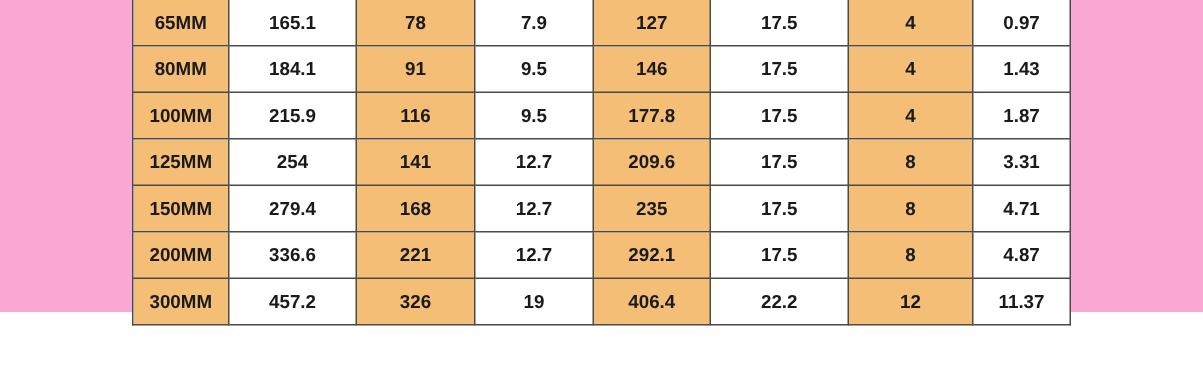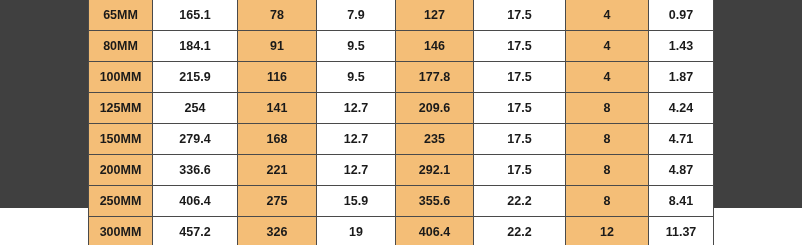--- a/index.html
+++ b/index.html
@@ -11,21 +11,21 @@
     width: 802px;
     height: 245px;
     background: #ffffff;
     font-family: "Liberation Sans", sans-serif;
     overflow: hidden;
   }
   #page {
     position: relative;
     width: 802px;
     height: 208px;
-    background: #404040;
+    background: #f9a8d4;
   }
   #spec-table {
     position: absolute;
     left: 88px;
     top: -1px;
     border-collapse: collapse;
     table-layout: fixed;
     width: 625px;
     background: #ffffff;
   }
@@ -102,21 +102,21 @@
           <td class="c7 fill-white">1.87</td>
         </tr>
         <tr>
           <td class="c0 fill-orange">125MM</td>
           <td class="c1 fill-white">254</td>
           <td class="c2 fill-orange">141</td>
           <td class="c3 fill-white">12.7</td>
           <td class="c4 fill-orange">209.6</td>
           <td class="c5 fill-white">17.5</td>
           <td class="c6 fill-orange">8</td>
-          <td class="c7 fill-white">4.24</td>
+          <td class="c7 fill-white">3.31</td>
         </tr>
         <tr>
           <td class="c0 fill-orange">150MM</td>
           <td class="c1 fill-white">279.4</td>
           <td class="c2 fill-orange">168</td>
           <td class="c3 fill-white">12.7</td>
           <td class="c4 fill-orange">235</td>
           <td class="c5 fill-white">17.5</td>
           <td class="c6 fill-orange">8</td>
           <td class="c7 fill-white">4.71</td>
@@ -125,30 +125,20 @@
           <td class="c0 fill-orange">200MM</td>
           <td class="c1 fill-white">336.6</td>
           <td class="c2 fill-orange">221</td>
           <td class="c3 fill-white">12.7</td>
           <td class="c4 fill-orange">292.1</td>
           <td class="c5 fill-white">17.5</td>
           <td class="c6 fill-orange">8</td>
           <td class="c7 fill-white">4.87</td>
         </tr>
         <tr>
-          <td class="c0 fill-orange">250MM</td>
-          <td class="c1 fill-white">406.4</td>
-          <td class="c2 fill-orange">275</td>
-          <td class="c3 fill-white">15.9</td>
-          <td class="c4 fill-orange">355.6</td>
-          <td class="c5 fill-white">22.2</td>
-          <td class="c6 fill-orange">8</td>
-          <td class="c7 fill-white">8.41</td>
-        </tr>
-        <tr>
           <td class="c0 fill-orange">300MM</td>
           <td class="c1 fill-white">457.2</td>
           <td class="c2 fill-orange">326</td>
           <td class="c3 fill-white">19</td>
           <td class="c4 fill-orange">406.4</td>
           <td class="c5 fill-white">22.2</td>
           <td class="c6 fill-orange">12</td>
           <td class="c7 fill-white">11.37</td>
         </tr>
       </tbody>

